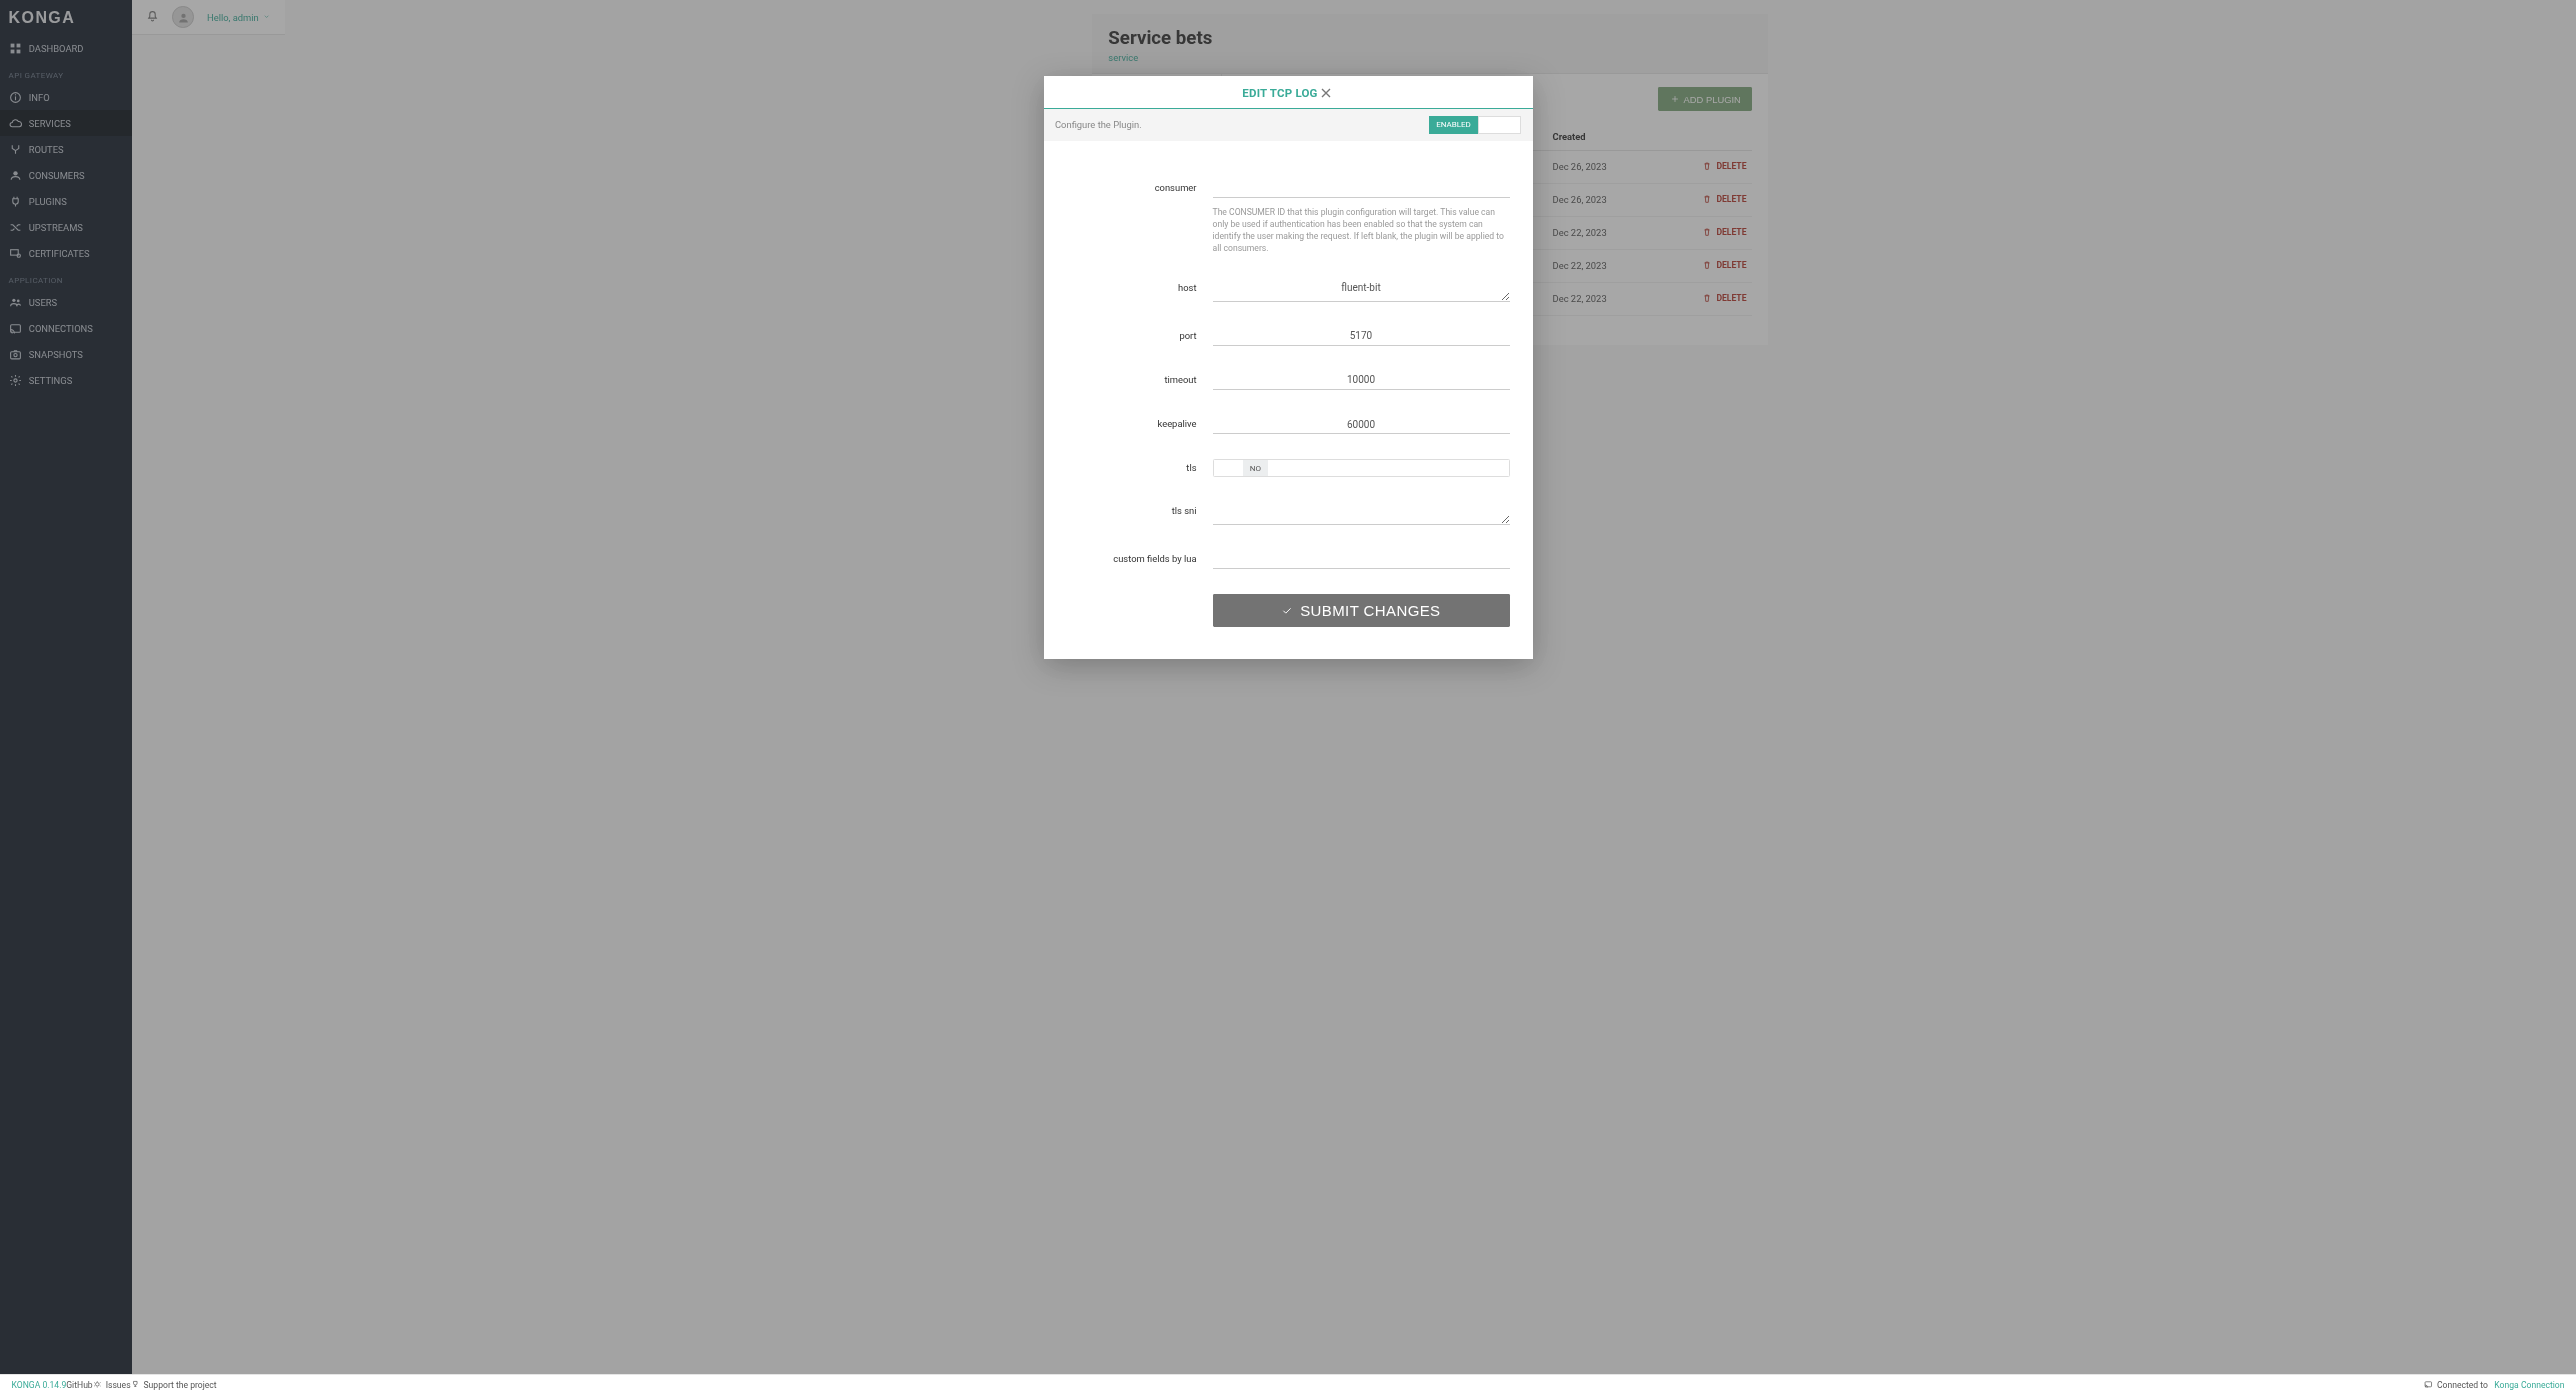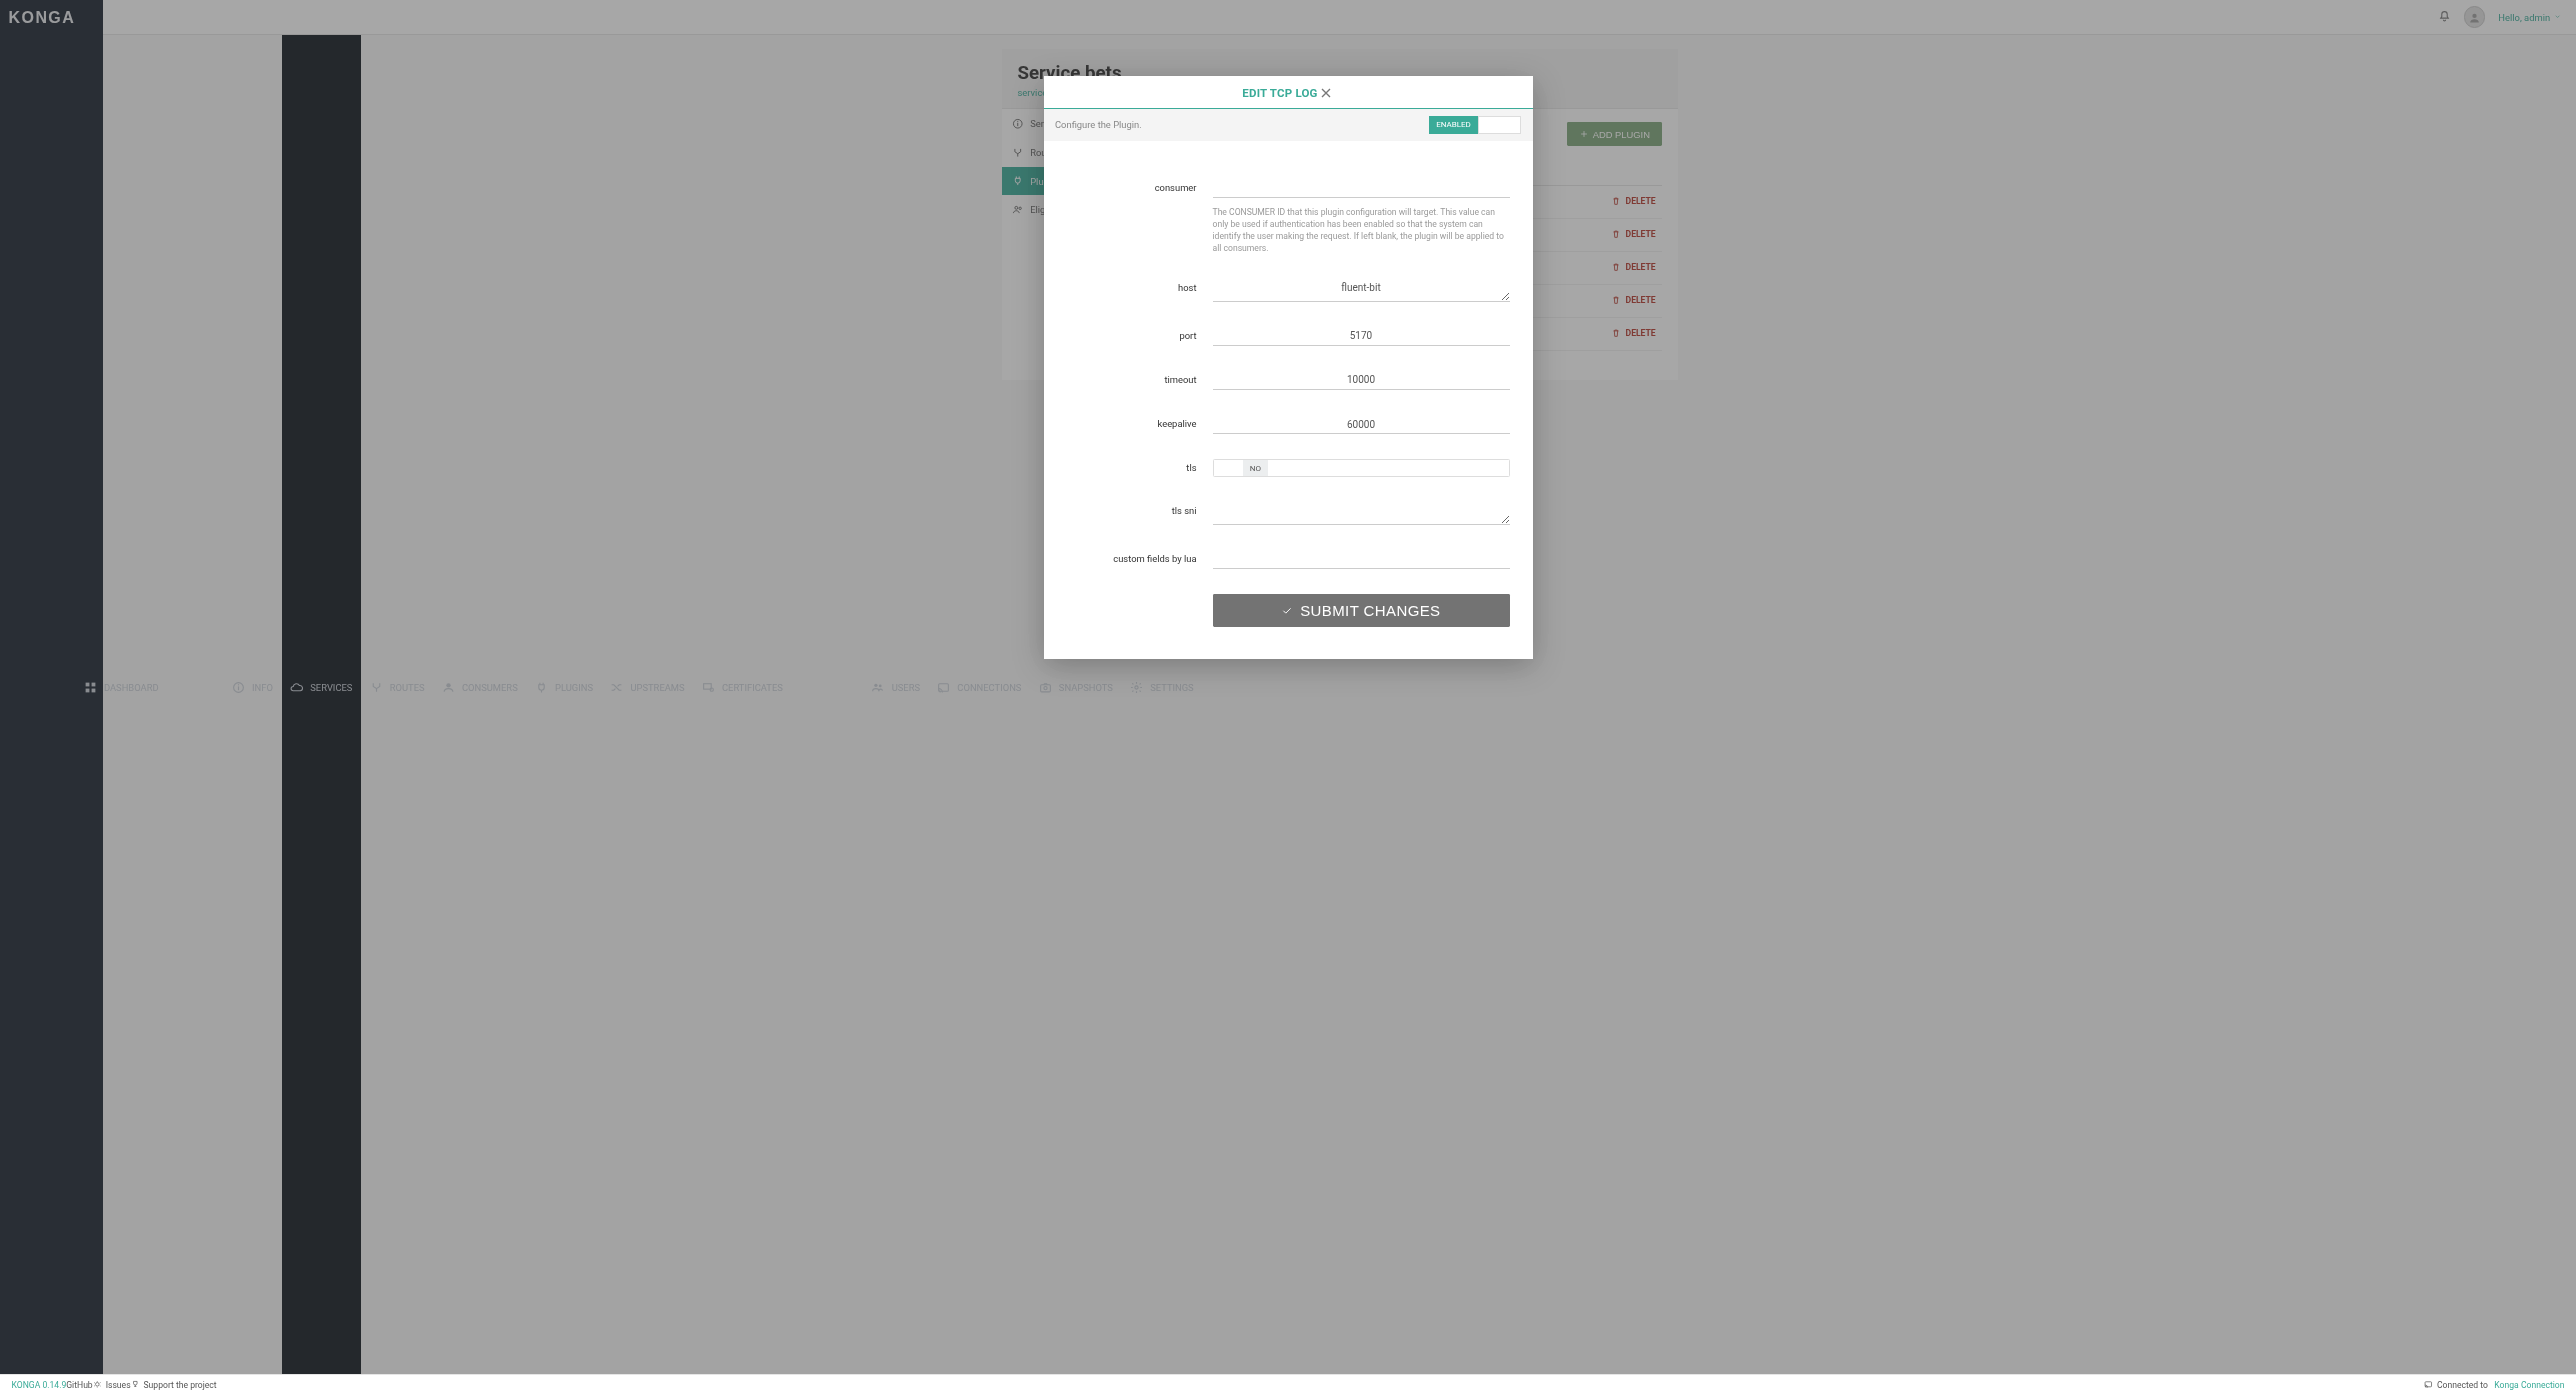--- a/index.html
+++ b/index.html
@@ -1,30 +1,30 @@
 <!DOCTYPE html>
 <html><head>
 <meta charset="utf-8">
 <style>
   * { box-sizing: border-box; margin: 0; padding: 0; }
   html, body { width: 100%; height: 100%; font-family: -apple-system, "Segoe UI", Roboto, "Helvetica Neue", Arial, sans-serif; font-size: 10px; color: #333; background: #f7f7f7; }
   body { display: flex; flex-direction: column; overflow: hidden; }
 
   
   .app { flex: 1; display: flex; min-height: 0; }
-  .sidebar { width: 103px; background: #1b2431; color: #c8ced6; display: flex; flex-direction: row; font-size: 9.4px; }
+  .sidebar { width: 132px; background: #1b2431; color: #c8ced6; display: flex; flex-direction: column; font-size: 9.4px; }
   .sidebar .logo { height: 35px; display: flex; align-items: center; padding-left: 8.6px; font-weight: 800; letter-spacing: 1.4px; font-size: 16px; color: #e8eaed; font-family: Impact, "Arial Black", sans-serif; }
   .sidebar .nav-item { display: flex; align-items: center; padding: 6.5px 8.6px; gap: 7.2px; cursor: pointer; color: #c8ced6; }
   .sidebar .nav-item.active { background: #121820; }
   .sidebar .nav-item .icon { width: 13px; height: 13px; display: inline-flex; align-items: center; justify-content: center; fill: #c8ced6; color: #c8ced6; }
   .sidebar .section-header { padding: 10px 8.6px 4.3px; font-size: 8px; color: #6e7a8a; letter-spacing: 0.4px; }
   .sidebar .nav-item span.label { flex: 1; }
 
   
-  .main-col { flex: 1; display: flex; flex-direction: column; min-width: 0; }
+  .main-col { flex: 1; display: flex; flex-direction: row; min-width: 0; }
   .topbar { height: 35px; background: #fff; border-bottom: 0.7px solid #e5e5e5; display: flex; align-items: center; justify-content: flex-end; padding: 0 14.4px; gap: 13px; color: #3aab98; }
   .topbar .avatar { width: 21.6px; height: 21.6px; border-radius: 50%; background: #e0e0e0; border: 1.4px solid #c7c7c7; display: inline-flex; align-items: center; justify-content: center; }
   .topbar .avatar svg { fill: #9e9e9e; }
   .topbar .greeting { color: #3aab98; font-size: 9.4px; display: inline-flex; align-items: center; gap: 4.3px; }
   .topbar .bell { width: 13px; height: 13px; fill: #777; }
 
   
   .content { flex: 1; overflow: auto; padding: 14.4px 0 0 0; display: flex; justify-content: center; }
   .page { width: 676px; }
   .page-header { background: #f2f2f2; padding: 13px 16px 10px; border-bottom: 0.7px solid #e6e6e6; }

